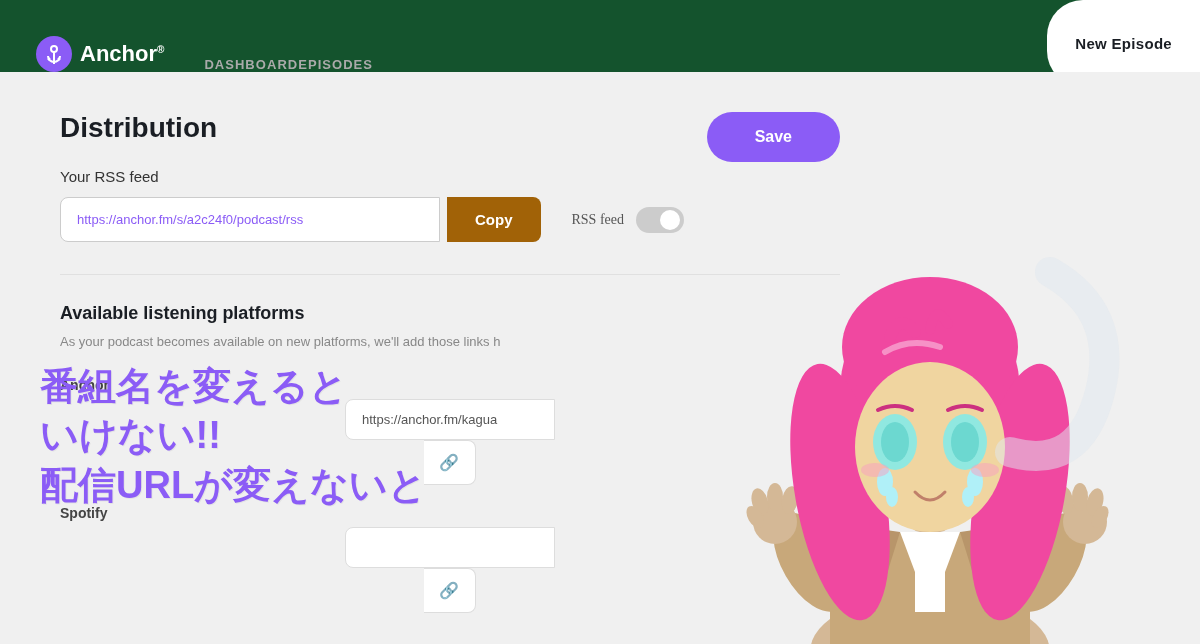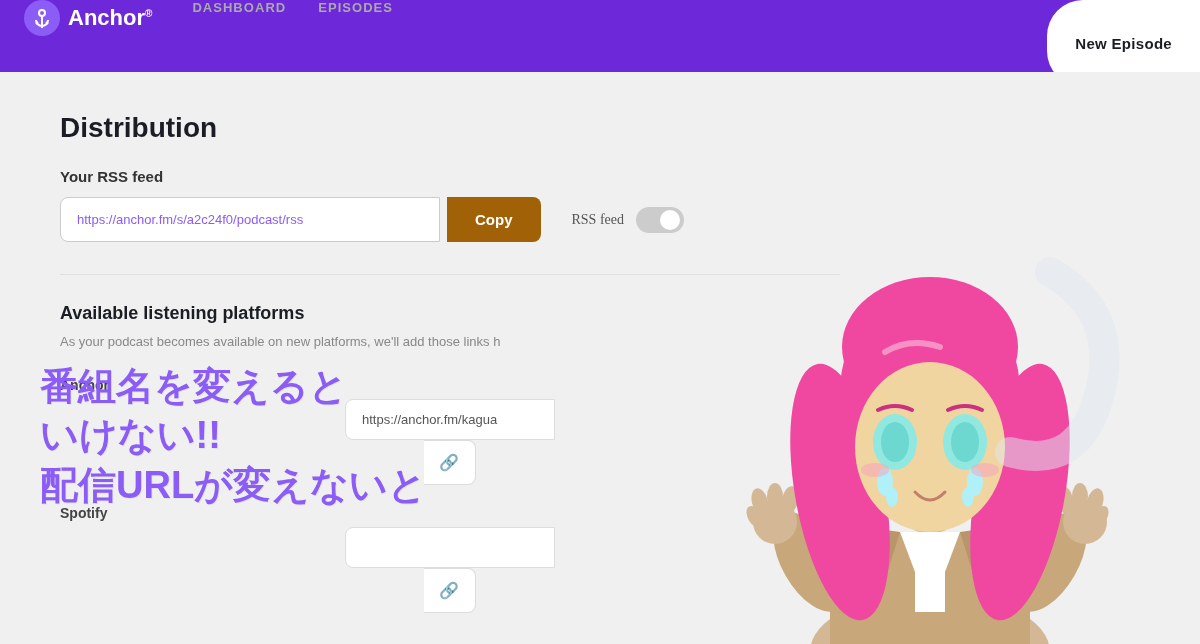--- a/index.html
+++ b/index.html
@@ -1,24 +1,24 @@
 <!DOCTYPE html>
 <html><head>
   <meta charset="utf-8">
   <style>
     * { box-sizing: border-box; margin: 0; padding: 0; }
     body { font-family: -apple-system, BlinkMacSystemFont, 'Segoe UI', sans-serif; background: #f0f0f0; }
 
     
     .header {
-      background: #6d28d9;
+      background: #14532d;
       height: 72px;
       display: flex;
-      align-items: flex-start;
-      padding: 0 24px;
+      align-items: flex-end;
+      padding: 0 36px;
       position: relative;
     }
     .logo-area {
       display: flex;
       align-items: center;
       gap: 8px;
       margin-right: 40px;
     }
     .logo-icon {
       width: 36px;
@@ -34,21 +34,20 @@
     .logo-text {
       color: white;
       font-size: 22px;
       font-weight: 700;
     }
     .logo-text sup {
       font-size: 10px;
     }
     .nav-links {
       display: flex;
-      gap: 32px;
     }
     .nav-link {
       color: #aaa;
       text-decoration: none;
       font-size: 13px;
       font-weight: 600;
       letter-spacing: 0.08em;
       text-transform: uppercase;
     }
     .new-episode-btn {
@@ -90,21 +89,21 @@
       border: none;
       border-radius: 30px;
       padding: 16px 48px;
       font-size: 16px;
       font-weight: 700;
       cursor: pointer;
     }
 
     .rss-label {
       font-size: 15px;
-      font-weight: 700;
+      font-weight: 400;
       color: #333;
       margin-bottom: 12px;
     }
 
     .rss-input-row {
       display: flex;
       align-items: center;
       gap: 7px;
       margin-bottom: 32px;
     }
@@ -274,20 +273,21 @@
     <a class="nav-link" href="#">DASHBOARD</a>
     <a class="nav-link" href="#">EPISODES</a>
   </nav>
   <button class="new-episode-btn">New Episode</button>
 </header>
 
 <div style="position:relative; background:#f0f0f0; min-height:572px;">
   <div class="main">
     <h1 class="distribution-title">Distribution</h1>
 
+    <button class="save-btn">Save</button>
 
     <p class="rss-label">Your RSS feed</p>
     <div class="rss-input-row">
       <input class="rss-input" type="text" readonly="" value="https://anchor.fm/s/a2c24f0/podcast/rss" style="">
       <button class="copy-btn">Copy</button>
       <div class="rss-feed-toggle-row">
         <span class="rss-feed-label">RSS feed</span>
         <div class="toggle"></div>
       </div>
     </div>

